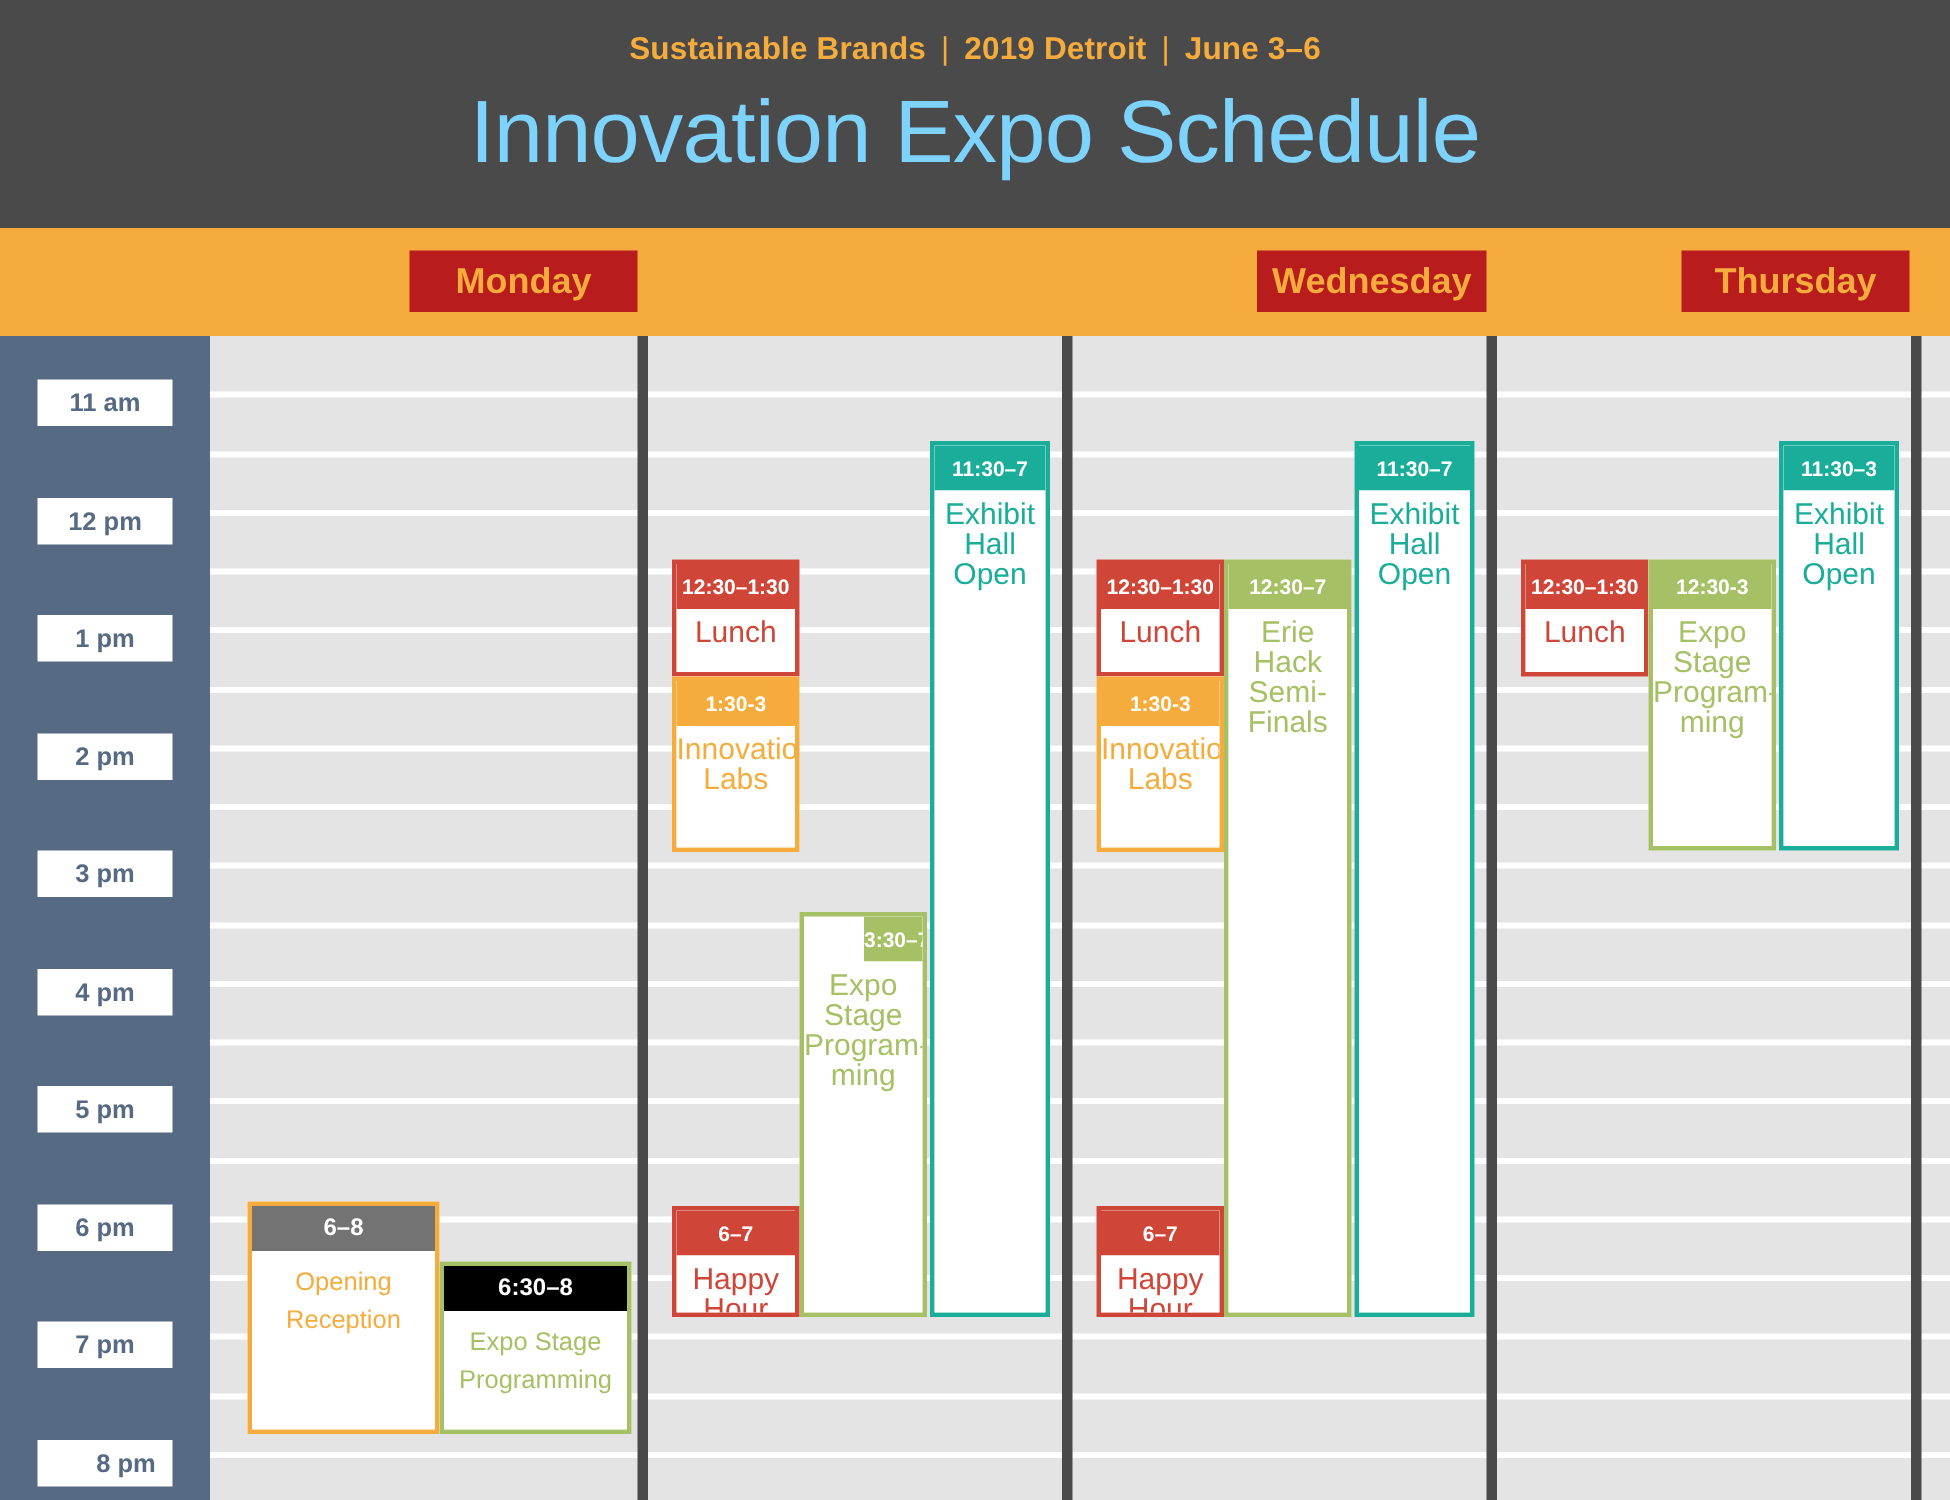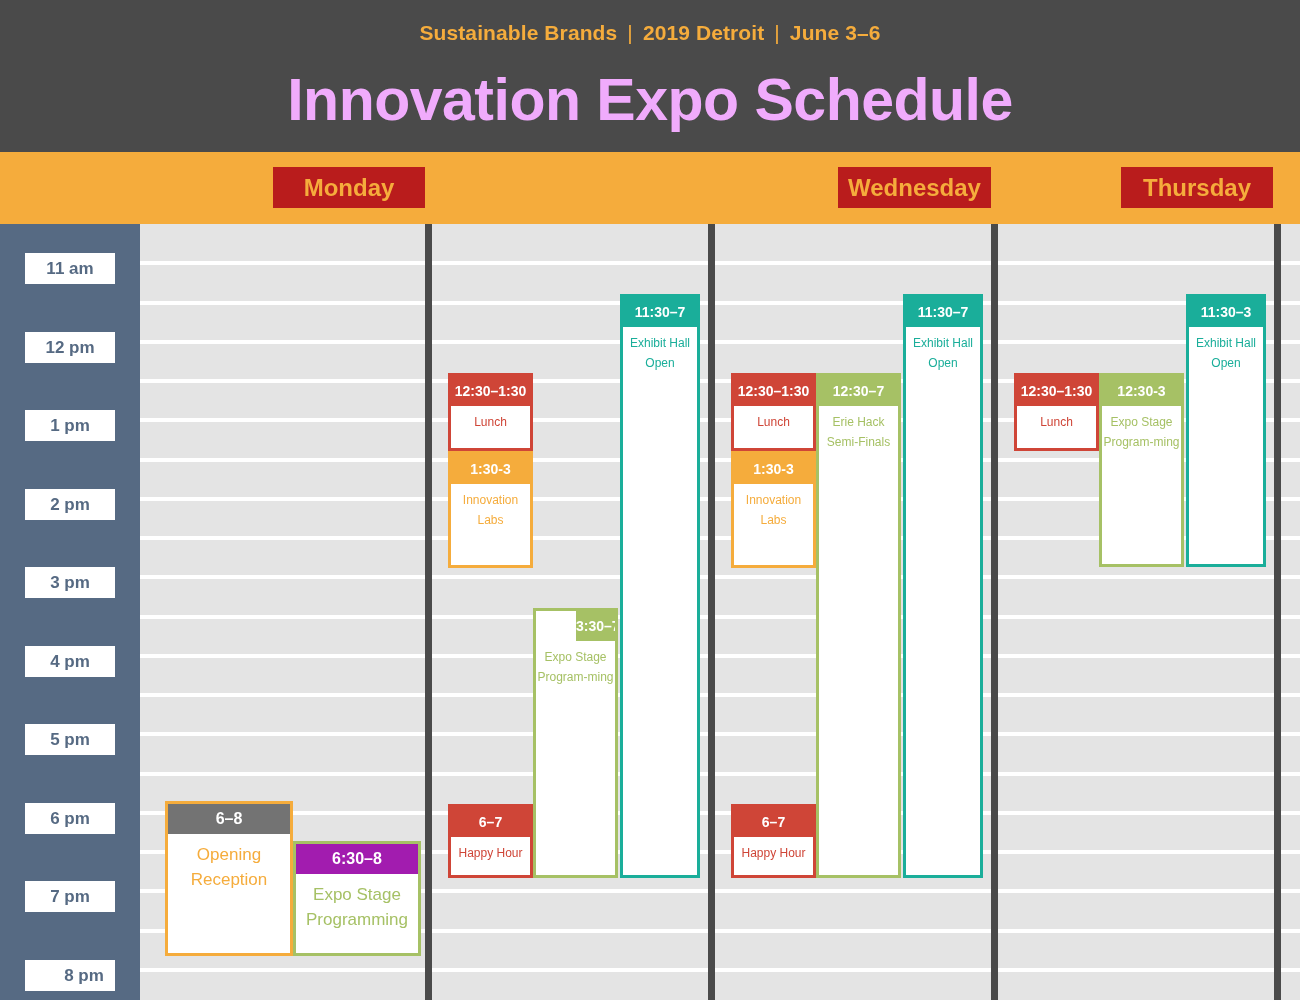--- a/index.html
+++ b/index.html
@@ -32,24 +32,24 @@
     letter-spacing: 0.1px;
     line-height: 26px;
     white-space: nowrap;
   }
   .eyebrow .sep {
     color: #f5ac3c;
     padding: 0 10px;
     font-weight: normal;
   }
   .main-title {
-    margin-top: 18px;
+    margin-top: 6px;
     font-size: 59px;
-    font-weight: bold;
-    color: #f0abfc;
+    font-weight: normal;
+    color: #7dd3fc;
     letter-spacing: -0.5px;
     line-height: 72px;
     white-space: nowrap;
   }
 
   
   .day-band {
     position: absolute; left: 0; top: 152px;
     width: 1300px; height: 72px;
     background: #f5ac3c;
@@ -124,21 +124,21 @@
   .event-body {
     position: absolute;
     left: 0; right: 0;
     top: 30px; bottom: 0;
     background: #ffffff;
     text-align: center;
     padding-top: 6px;
     line-height: 20px;
   }
   .event-label {
-    font-size: 12px;
+    font-size: 20px;
     font-weight: normal;
     display: block;
   }
   .event.wide .event-time { font-size: 16px; }
   .event.wide .event-label { font-size: 17px; line-height: 25px; }
   .event.wide .event-body { padding-top: 8px; }
 </style>
 </head>
 <body>
 
@@ -196,21 +196,21 @@
       <div class="day-divider" style="left: 1134px;"></div>
     </div>
 
 <div class="event wide" style="left: 165px; top: 801px; width: 128px; height: 155px; border: 3px solid rgb(245, 172, 60);">
       <div class="event-time" style="background: #737373;">6–8</div>
       <div class="event-body">
         <span class="event-label" style="color: rgb(245, 172, 60);">Opening Reception</span>
       </div>
     </div>
     <div class="event wide" style="left: 293px; top: 841px; width: 128px; height: 115px; border: 3px solid rgb(166, 193, 101);">
-      <div class="event-time" style="background: #a21caf;">6:30–8</div>
+      <div class="event-time" style="background: #000000;">6:30–8</div>
       <div class="event-body">
         <span class="event-label" style="color: rgb(166, 193, 101);">Expo Stage Programming</span>
       </div>
     </div>
     <div class="event" style="left: 448px; top: 373px; width: 85px; height: 78px; border: 3px solid rgb(207, 69, 55);">
       <div class="event-time" style="background: rgb(207, 69, 55);">12:30–1:30</div>
       <div class="event-body">
         <span class="event-label" style="color: rgb(207, 69, 55);">Lunch</span>
       </div>
     </div>

